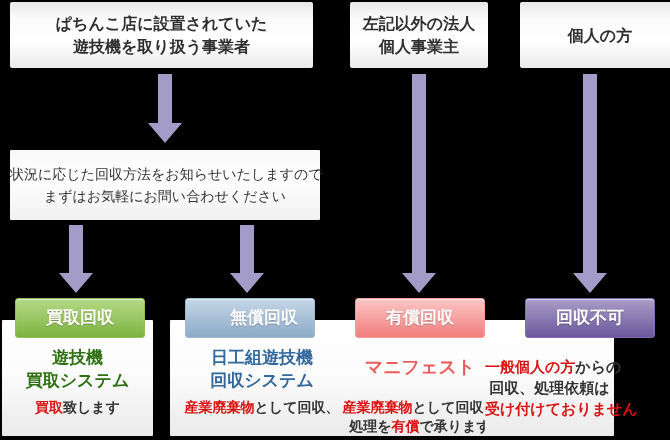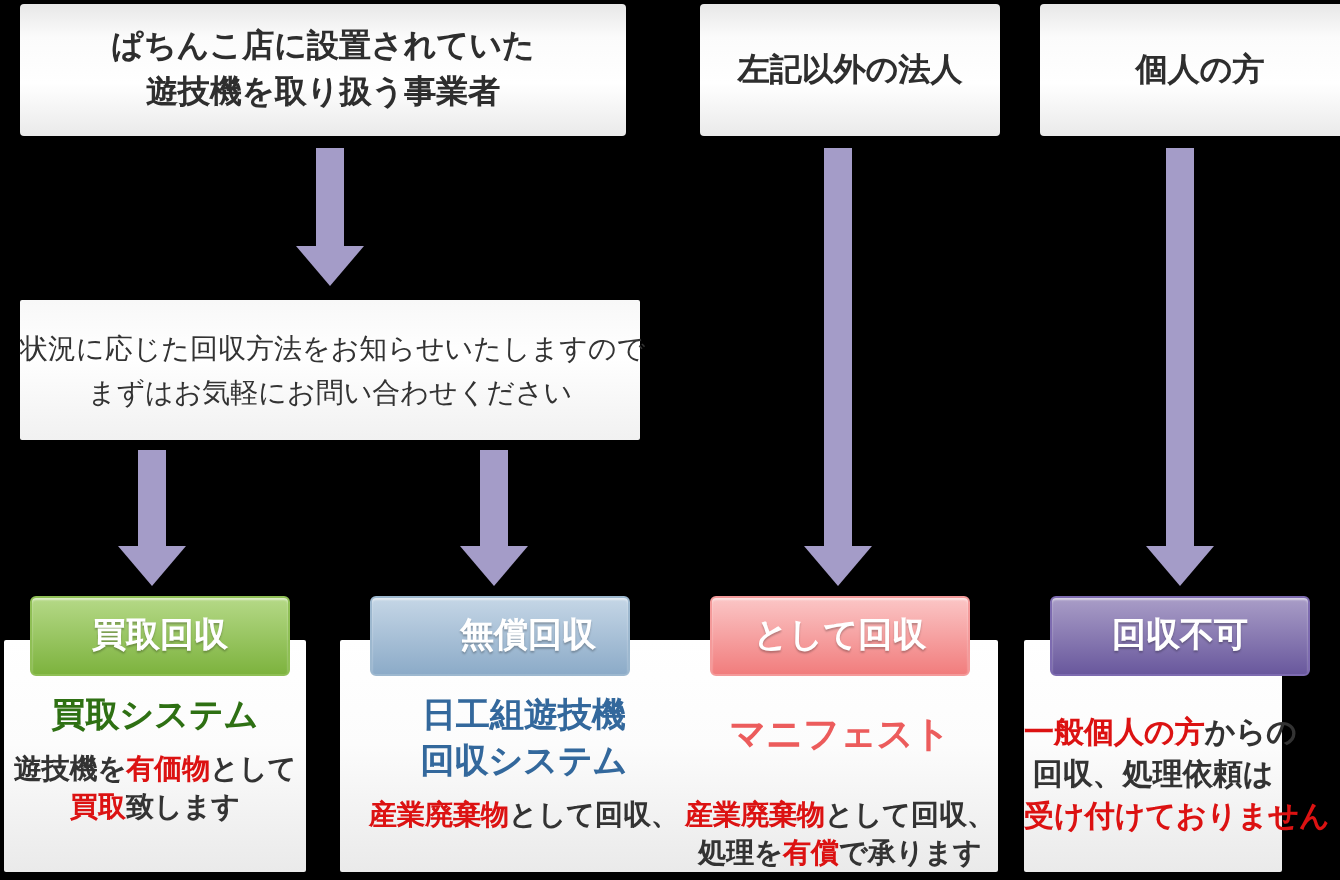--- a/index.html
+++ b/index.html
@@ -9,21 +9,21 @@
   }
   
   .tbox {
     position:absolute; top:2px; height:66px; border-radius:2px;
     background:linear-gradient(180deg,#e7e7e7 0%,#fbfbfb 25%,#ffffff 60%,#eaeaea 100%);
     display:flex; flex-direction:column; justify-content:center;
     text-align:center; font-size:16px; font-weight:bold; color:#2e2e2e; line-height:23px;
   }
   .tbox div { white-space:nowrap; }
   .tbox-1 { left:10px;  width:303px; }
-  .tbox-2 { left:350px; width:150px; }
+  .tbox-2 { left:350px; width:138px; }
   .tbox-3 { left:520px; width:160px; }
   
   .mbox {
     position:absolute; left:10px; top:150px; width:310px; height:70px; border-radius:1px;
     background:linear-gradient(180deg,#f8f8f8 0%,#ffffff 40%,#f1f1f1 100%);
     display:flex; flex-direction:column; justify-content:center;
     text-align:center; font-size:14px; color:#333; line-height:22px;
   }
   .mbox div { white-space:nowrap; }
   
@@ -46,40 +46,41 @@
   .chead {
     position:absolute; top:298px; height:40px; width:130px; box-sizing:border-box;
     border:1px solid transparent; border-radius:3px;
     color:#ffffff; font-weight:bold; font-size:17px; line-height:38px; text-align:center;
     text-shadow:0 1px 1px rgba(0,0,0,0.25);
     box-shadow:inset 0 1px 1px rgba(255,255,255,0.55);
   }
   .cwhite.p1 { left:2px;   width:151px; }  .chead.p1 { left:15px;  }
   .cwhite.p2 { left:170px; width:184px; }  .chead.p2 { left:185px;padding-left:28px; }
   .cwhite.p3 { left:341px; width:158px; }  .chead.p3 { left:355px; }
-  .cwhite.p4 { left:512px; width:129px;text-align:center; }  .chead.p4 { left:525px; }
+  .cwhite.p4 { left:485px; width:129px;text-align:center; }  .chead.p4 { left:525px; }
   .ctitle { margin-top:26px; font-size:17px; font-weight:bold; line-height:23px; }
   .ctitle div { white-space:nowrap; }
   .cdesc  { margin-top:6px; font-size:14px; font-weight:bold; color:#333333; line-height:19px; }
   .cdesc div { white-space:nowrap; }
   .p3 .ctitle { margin-top:36px; font-size:18px; }
   .p3 .cdesc  { margin-top:19px; }
   .p4 .cdesc  { margin-top:36px; font-size:15px; line-height:21px; }
 </style>
 </head>
 <body style="background: rgb(0, 0, 0);">
 
 <div id="stage" style="background: rgb(0, 0, 0);">
 
   <div class="tbox tbox-1">
     <div>ぱちんこ店に設置されていた</div>
     <div>遊技機を取り扱う事業者</div>
   </div>
   <div class="tbox tbox-2">
     <div>左記以外の法人</div>
+    <div>個人事業主</div>
   </div>
   <div class="tbox tbox-3">
     <div>個人の方</div>
   </div>
 
   <div class="arrow arrow-a">
     <div class="shaft" style="background: rgb(164, 156, 200);"></div>
     <div class="head" style="border-top-color: rgb(164, 156, 200);"></div>
   </div>
 
@@ -100,24 +101,24 @@
     <div class="shaft" style="background: rgb(164, 156, 200);"></div>
     <div class="head" style="border-top-color: rgb(164, 156, 200);"></div>
   </div>
   <div class="arrow arrow-e">
     <div class="shaft" style="background: rgb(164, 156, 200);"></div>
     <div class="head" style="border-top-color: rgb(164, 156, 200);"></div>
   </div>
 
 <div class="cwhite p1">
       <div class="ctitle" style="color: rgb(46, 112, 19);">
+        <div>遊技機</div>
         <div>買取システム</div>
       </div>
       <div class="cdesc">
-        <div><span>遊技機を</span><span class="em" style="color: rgb(220, 18, 18);">有価物</span><span>として</span></div>
         <div><span class="em" style="color: rgb(220, 18, 18);">買取</span><span>致します</span></div>
       </div>
     </div>
     <div class="chead p1" style="background: linear-gradient(rgb(181, 217, 135), rgb(125, 179, 62)); border-color: rgb(143, 191, 85);">買取回収</div>
     <div class="cwhite p2">
       <div class="ctitle" style="color: rgb(51, 104, 156);">
         <div>日工組遊技機</div>
         <div>回収システム</div>
       </div>
       <div class="cdesc">
@@ -127,21 +128,21 @@
     <div class="chead p2" style="background: linear-gradient(rgb(197, 214, 230), rgb(140, 171, 200)); border-color: rgb(157, 184, 207);">無償回収</div>
     <div class="cwhite p3">
       <div class="ctitle" style="color: rgb(236, 92, 92);">
         <div>マニフェスト</div>
       </div>
       <div class="cdesc">
         <div><span class="em" style="color: rgb(220, 18, 18);">産業廃棄物</span><span>として回収、</span></div>
         <div><span>処理を</span><span class="em" style="color: rgb(220, 18, 18);">有償</span><span>で承ります</span></div>
       </div>
     </div>
-    <div class="chead p3" style="background: linear-gradient(rgb(251, 198, 198), rgb(241, 125, 125)); border-color: rgb(244, 154, 154);">として回収</div>
+    <div class="chead p3" style="background: linear-gradient(rgb(251, 198, 198), rgb(241, 125, 125)); border-color: rgb(244, 154, 154);">有償回収</div>
     <div class="cwhite p4">
       <div class="cdesc">
         <div><span class="em" style="color: rgb(220, 18, 18);">一般個人の方</span><span>からの</span></div>
         <div><span>回収、処理依頼は</span></div>
         <div><span class="em" style="color: rgb(220, 18, 18);">受け付けておりません</span></div>
       </div>
     </div>
     <div class="chead p4" style="background: linear-gradient(rgb(169, 157, 199), rgb(105, 88, 157)); border-color: rgb(125, 107, 176);">回収不可</div>
   </div>
 

